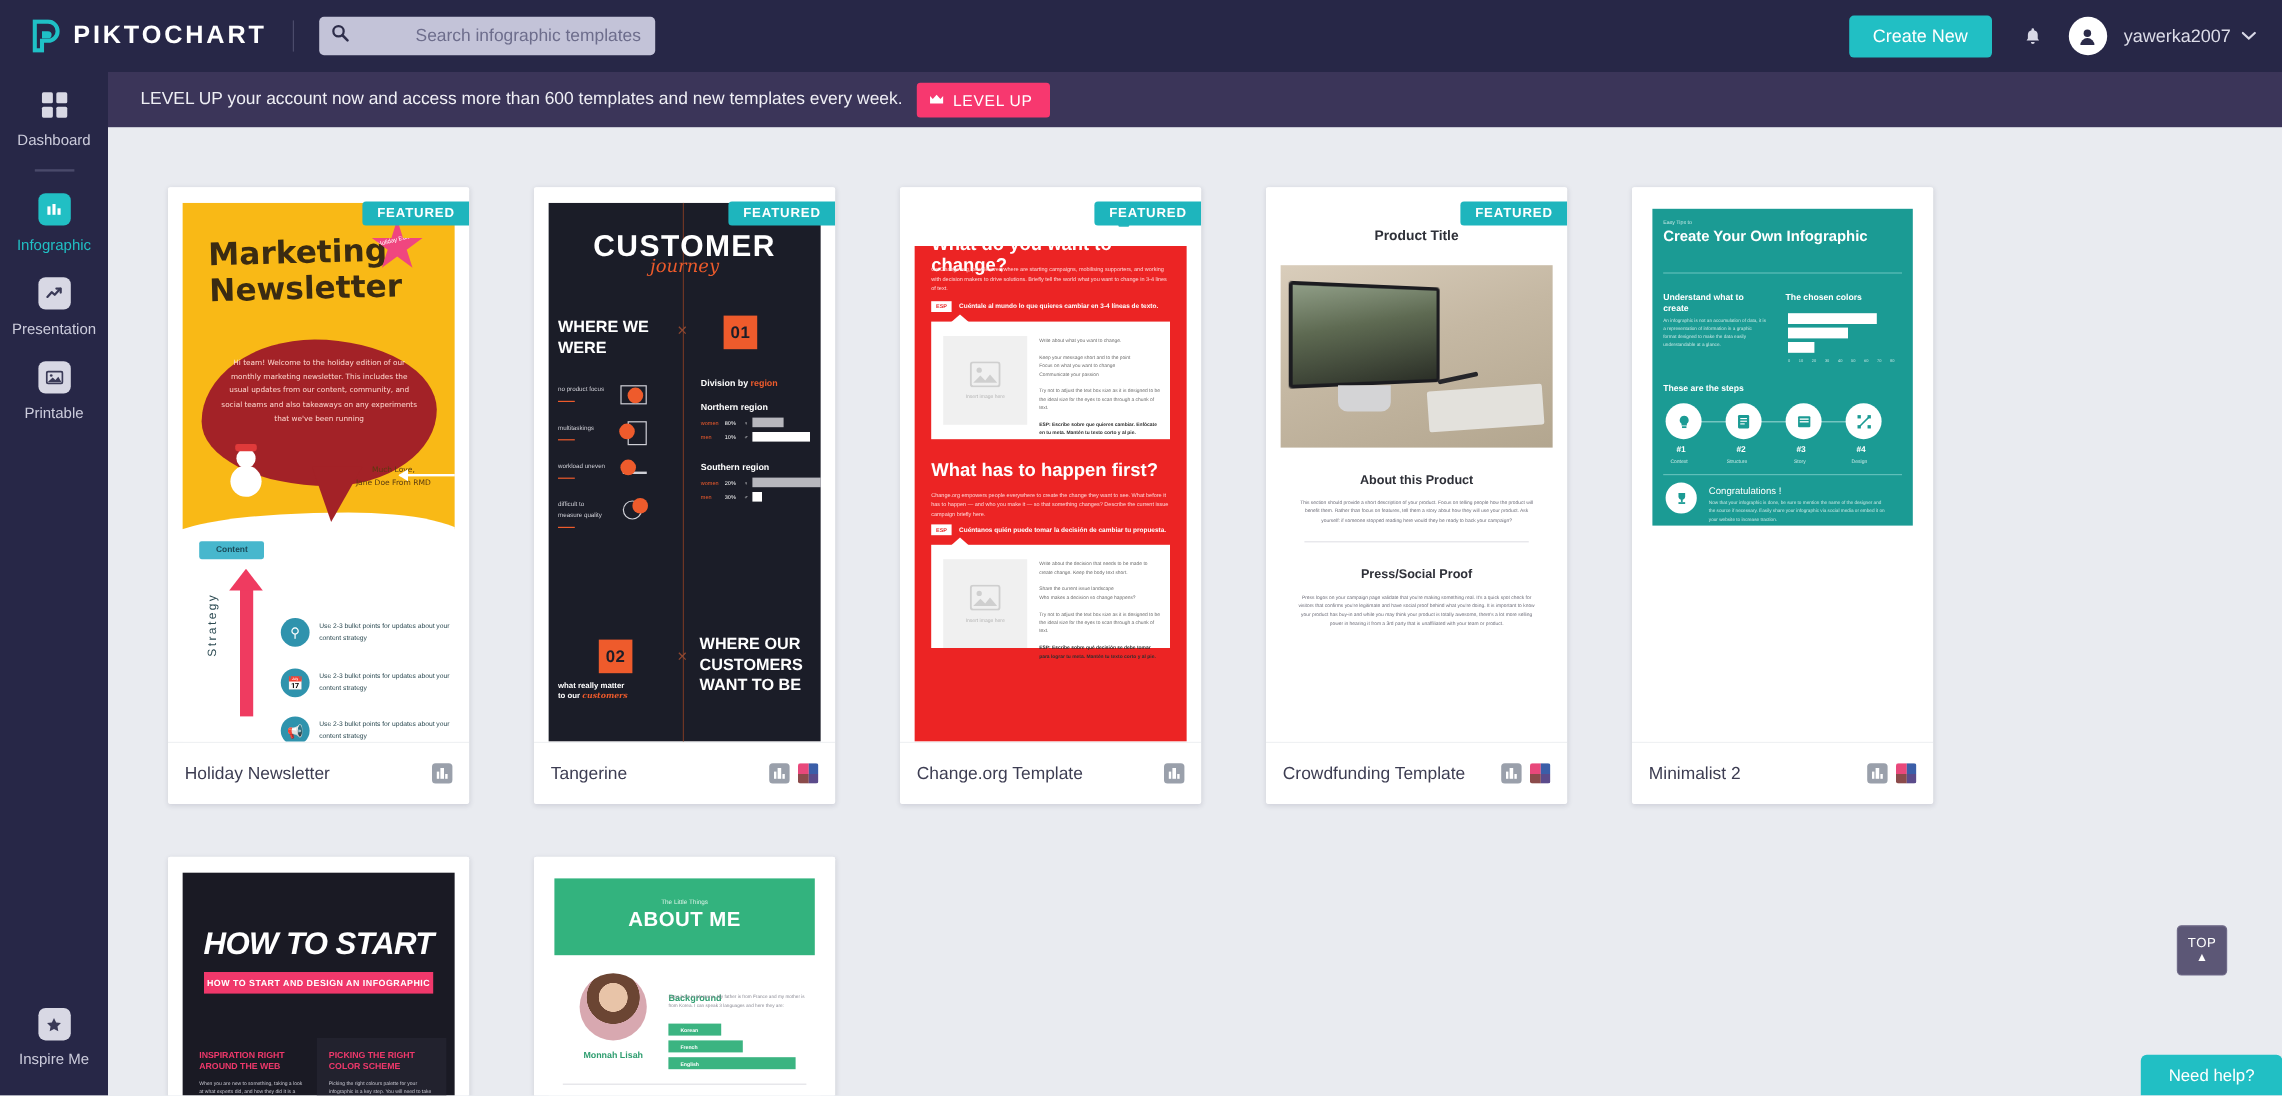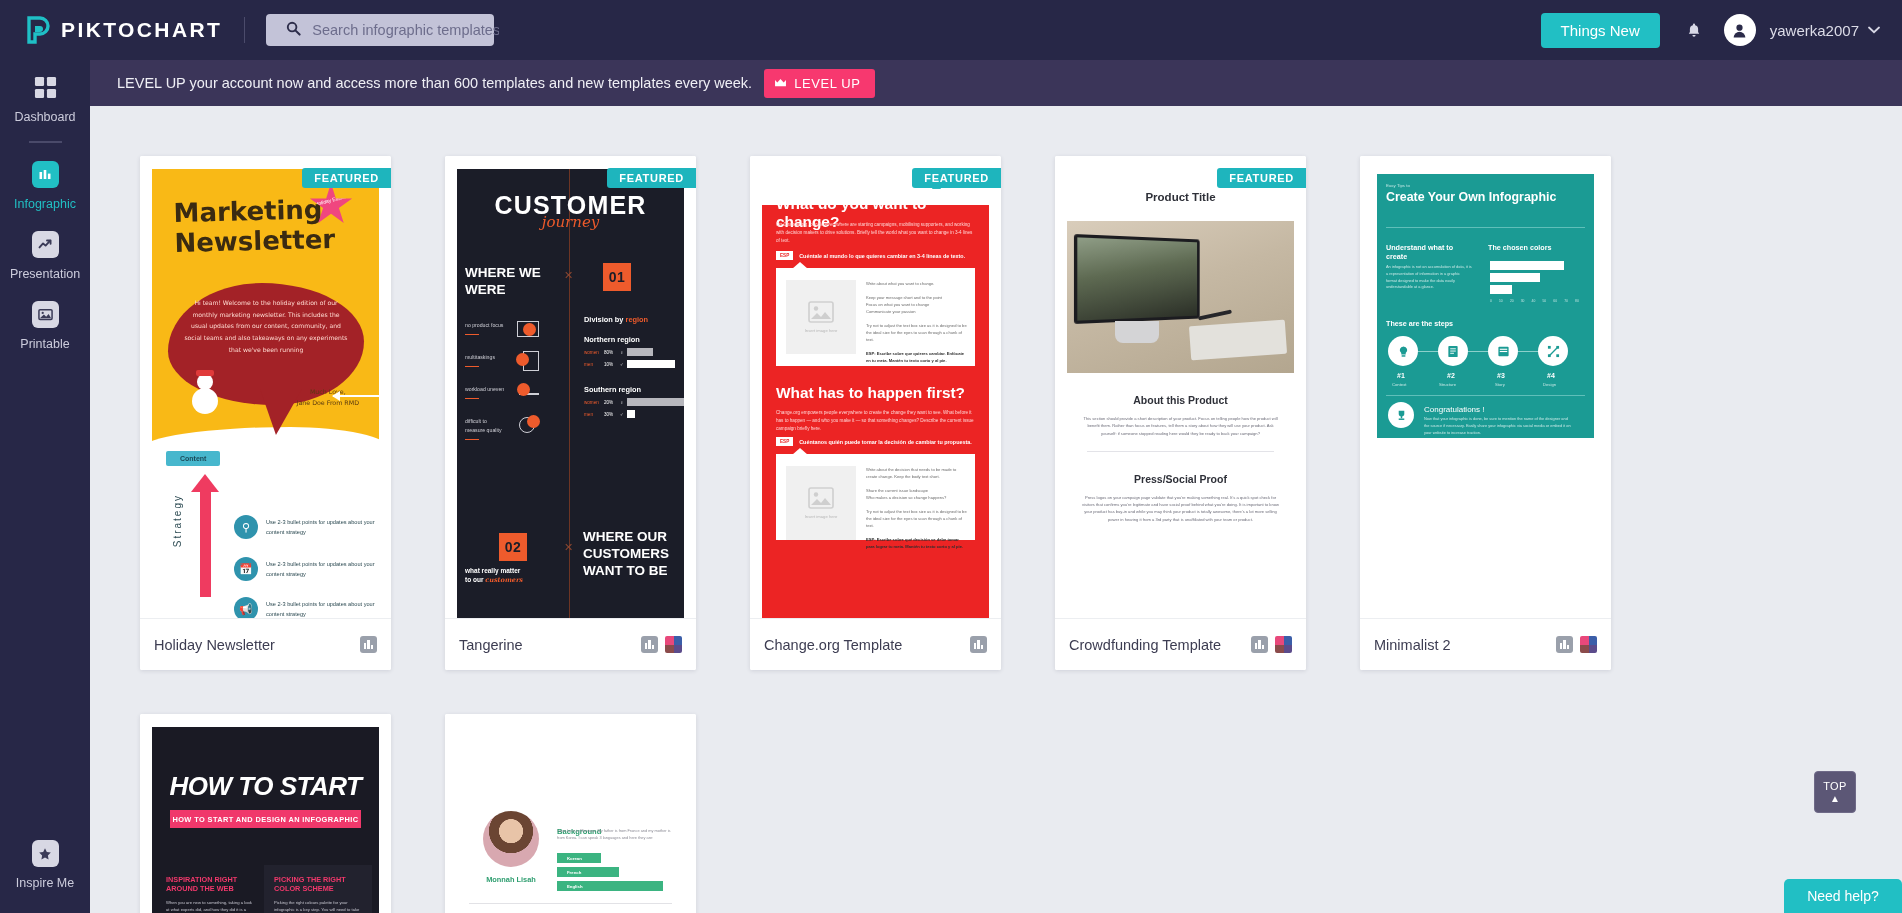--- a/index.html
+++ b/index.html
@@ -19,23 +19,24 @@
   .logo-wrap { display: flex; align-items: center; margin-left: 26px; }
   .logo-mark { width: 26px; height: 28px; position: relative; }
   .logo-text {
     color: #ffffff; font-size: 21px; font-weight: bold; letter-spacing: 2.4px;
     margin-left: 9px;
   }
   .logo-divider {
     width: 1px; height: 26px; background: #4b4b6b; margin-left: 22px;
   }
   .search-box {
-    margin-left: 21px; width: 228px; height: 32px; background: #c3c3d8;
-    border-radius: 4px; display: flex; align-items: center; padding: 0 20px;
+    margin-left: 21px; width: 280px; height: 32px; background: #c3c3d8;
+    border-radius: 4px; display: flex; align-items: center; padding: 0 10px;
     position: relative;
+    justify-content: space-between;
   }
   .search-box svg { flex: none; }
   .search-input {
     border: none; outline: none; background: transparent; margin-left: 11px;
     font-family: "Liberation Sans", sans-serif; font-size: 14.5px; color: #3c3c5a;
     width: 190px;
   }
   .search-input::placeholder { color: #6d6d8c; }
 
   .topbar-right {
@@ -391,21 +392,21 @@
     <span>
       <svg width="15" height="15" viewBox="0 0 16 16">
         <circle cx="6.5" cy="6.5" r="4.6" fill="none" stroke="#2d2d4a" stroke-width="2"></circle>
         <line x1="10" y1="10" x2="14.5" y2="14.5" stroke="#2d2d4a" stroke-width="2.2" stroke-linecap="round"></line>
       </svg>
     </span>
     <input class="search-input" type="text" placeholder="Search infographic templates" style="">
   </div>
 
   <div class="topbar-right">
-    <button class="create-new-btn">Things New</button>
+    <button class="create-new-btn">Create New</button>
     <span class="bell-icon">
       <svg width="16" height="17" viewBox="0 0 16 17">
         <path d="M8 1.6a1.1 1.1 0 0 1 1.1 1.1v.5a4 4 0 0 1 3 3.9v3l1.1 1.7H2.8L3.9 10.1v-3a4 4 0 0 1 3-3.9v-.5A1.1 1.1 0 0 1 8 1.6z" fill="#d8d8e6"></path>
         <path d="M6.4 13.1h3.2a1.6 1.6 0 0 1-3.2 0z" fill="#d8d8e6"></path>
       </svg>
     </span>
     <span class="avatar">
       <svg width="17" height="17" viewBox="0 0 18 18">
         <circle cx="9" cy="6" r="3.3" fill="#2b2b49"></circle>
         <path d="M2.8 16.5a6.2 6.2 0 0 1 12.4 0z" fill="#2b2b49"></path>
@@ -877,20 +878,24 @@
           </div>
         </div>
       </div>
 
     </div>
 
     <div class="card">
       <div class="card-thumb">
         <div class="thumb-inner">
           <div class="t-about">
+            <div class="ab-head">
+              <div class="ab-pre">The Little Things</div>
+              <div class="ab-t">ABOUT ME</div>
+            </div>
             <div class="ab-av"></div>
             <div class="ab-name">Monnah Lisah</div>
             <div class="ab-h" style="top:100px;">Background</div>
             <div class="ab-p" style="top:101px;">I was born in Montana. My father is from France and my mother is from Korea. I can speak 3 languages and here they are:</div>
             <div class="ab-bar" style="top:126px;width:44px;">
                 <span>Korean</span>
               </div>
             <div class="ab-bar" style="top:140px;width:62px;">
                 <span>French</span>
               </div>

